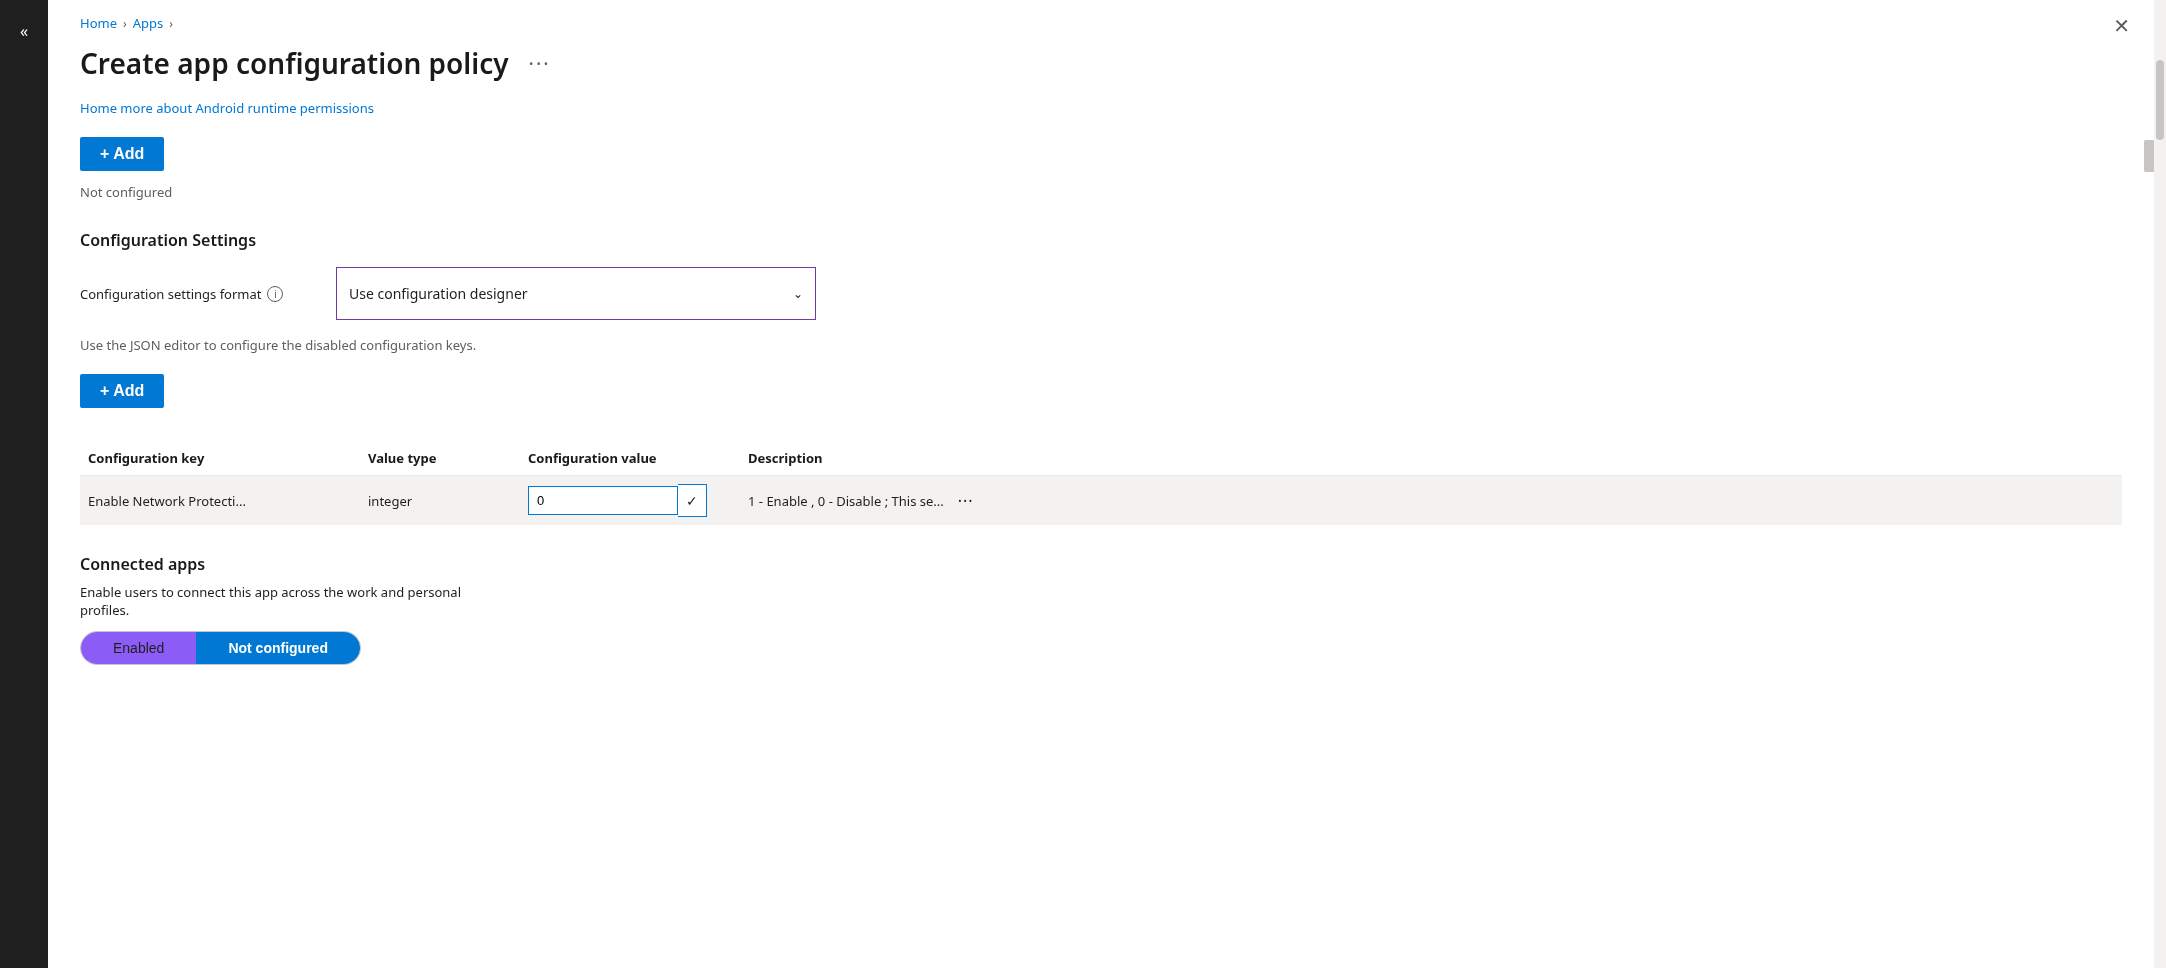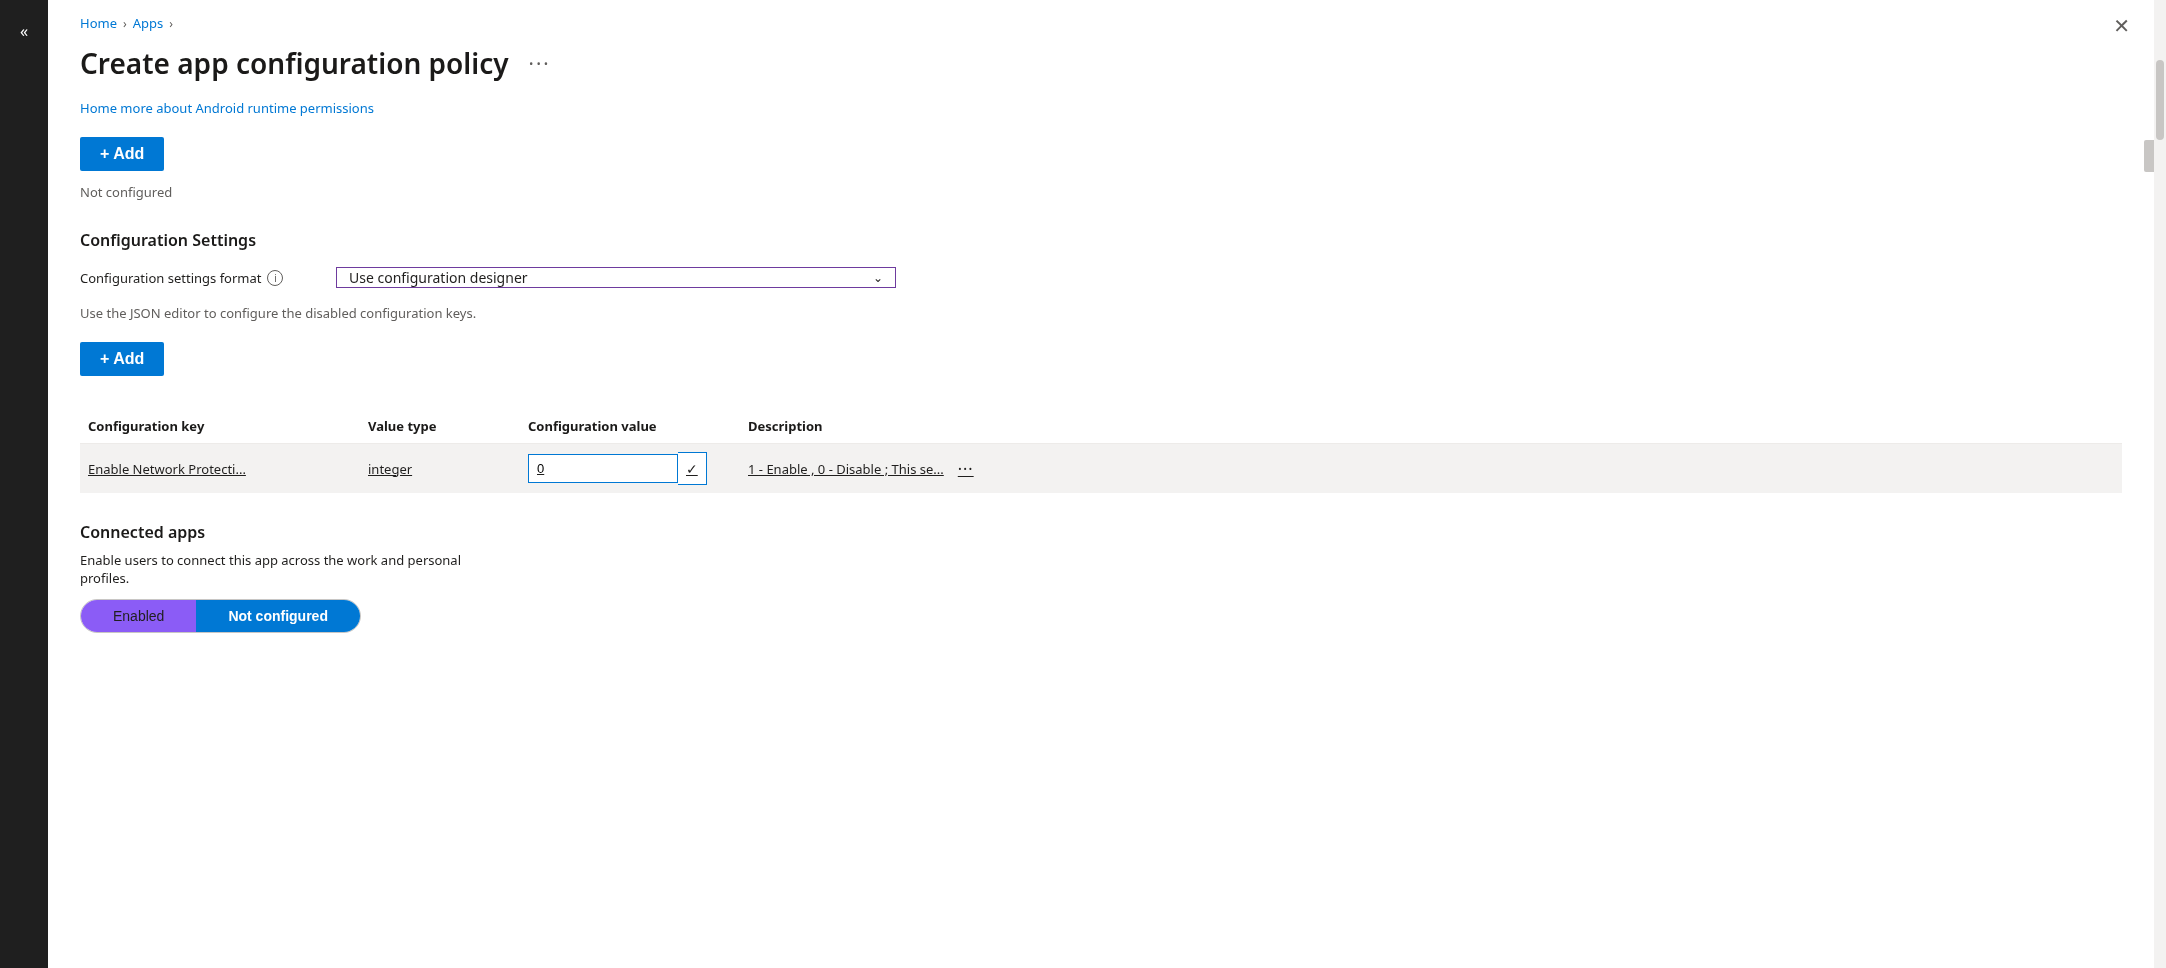--- a/index.html
+++ b/index.html
@@ -168,23 +168,23 @@
       display: inline-flex;
       align-items: center;
       justify-content: center;
       font-size: 10px;
       color: #605e5c;
       cursor: pointer;
       flex-shrink: 0;
     }
 
     .dropdown-select {
-      width: 560px;
+      width: 480px;
       border: 1px solid #8a8886;
-      padding: 0 12px;
+      padding: 16px 12px;
       font-size: 14px;
       display: flex;
       align-items: center;
       justify-content: space-between;
       cursor: pointer;
       border-color: #6e3b9e;
       border-width: 1.5px;
       text-align: right;
     }
 
@@ -223,21 +223,20 @@
       grid-template-columns: 280px 160px 220px 1fr;
       background: #f3f2f1;
       align-items: center;
       min-height: 48px;
     }
 
     .td {
       font-size: 13px;
       color: #201f1e;
       padding: 8px;
-      text-decoration: underline;
     }
 
     .config-value-cell {
       display: flex;
       align-items: center;
       gap: 0;
     }
 
     .config-input {
       border: 1.5px solid #0078d4;

